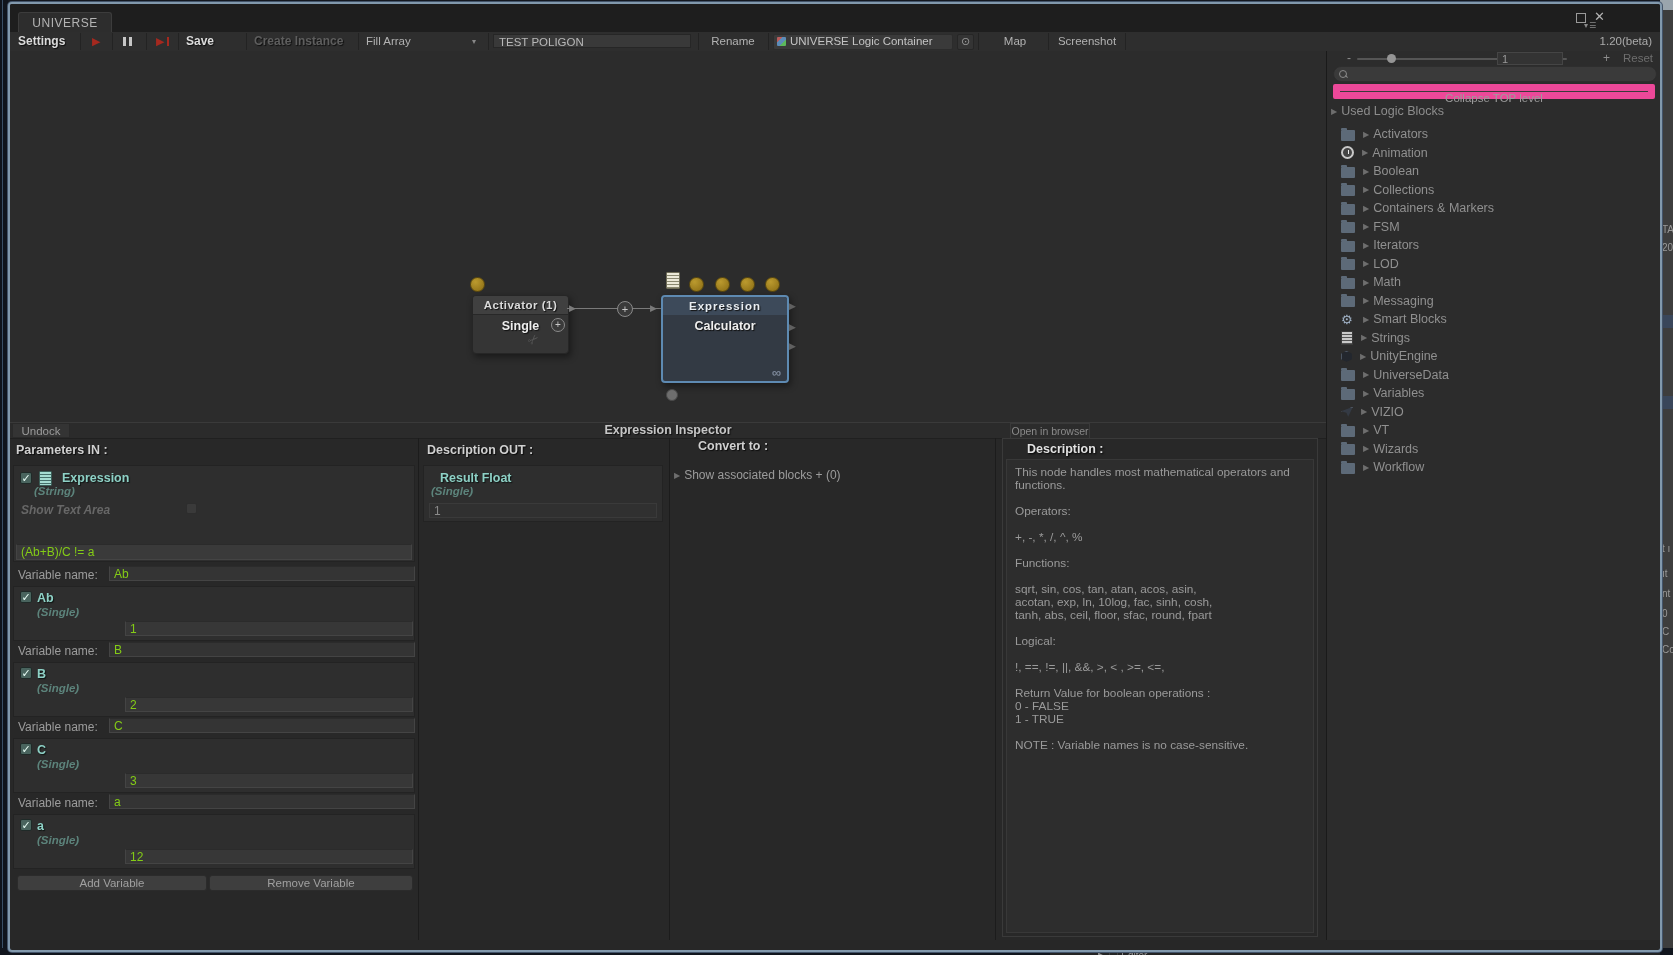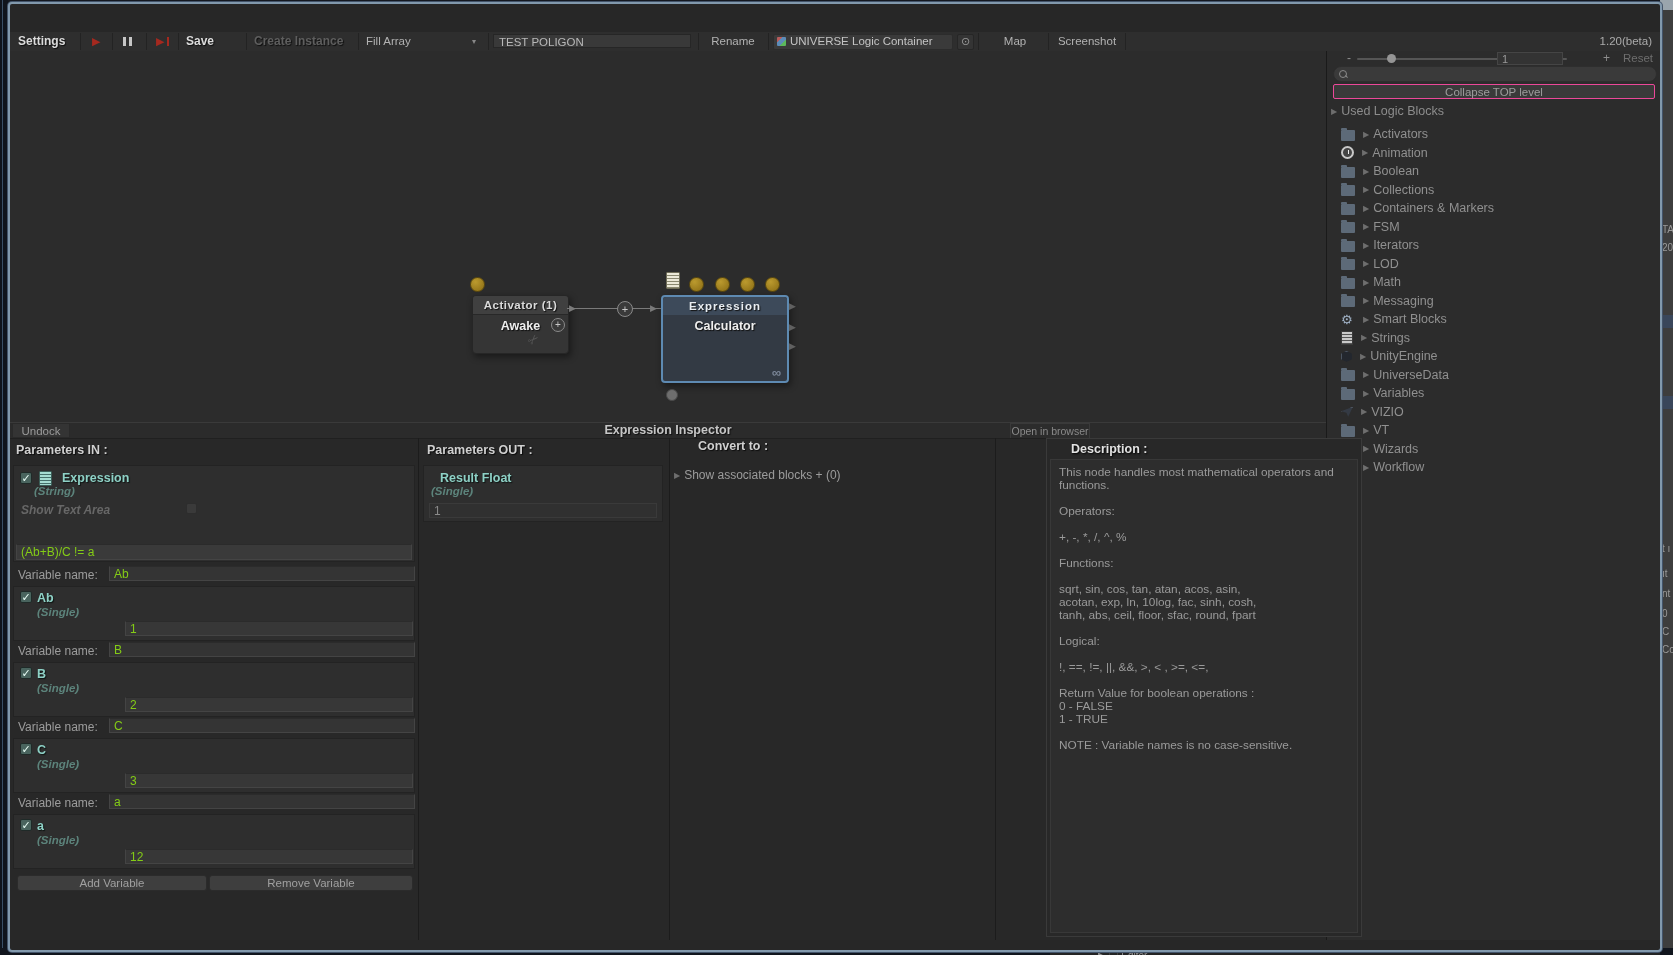--- a/index.html
+++ b/index.html
@@ -71,21 +71,21 @@
   .zoom-minus,.zoom-plus{position:absolute;color:#8d8d8d;font-size:12px;}
   .zoom-track{position:absolute;height:2px;background:#555;border-radius:1px;}
   .zoom-thumb{position:absolute;width:9px;height:9px;border-radius:50%;background:#959595;}
   .zoom-value{position:absolute;background:#333;border:1px solid #454545;color:#9a9a9a;font-size:11px;
               line-height:12px;padding-left:4px;box-sizing:border-box;}
   .reset-btn{position:absolute;color:#6e6e6e;font-size:11.5px;}
   .search{position:absolute;left:6px;top:15px;width:322px;height:14px;background:#3a3a3a;border:1px solid #2e2e2e;
           border-radius:8px;}
   .mag{position:absolute;left:5px;top:3px;width:6px;height:6px;border:1px solid #8a8a8a;border-radius:50%;}
   .mag::after{content:"";position:absolute;left:5px;top:5px;width:3px;height:1px;background:#8a8a8a;transform:rotate(45deg);}
-  .collapse-btn{position:absolute;left:6px;top:33px;width:322px;height:15px;background:#3a3a3a;border:1px solid #ec4899;
+  .collapse-btn{position:absolute;left:6px;top:33px;width:322px;height:15px;background:#3a3a3a;border:7px solid #ec4899;
                 border-radius:2px;color:#9c9c9c;font-size:11.5px;text-align:center;line-height:15px;box-sizing:border-box;}
   .tree-root{position:absolute;left:4px;top:53px;color:#8c8c8c;font-size:12.5px;}
   .caret{color:#6e6e6e;font-size:8px;margin-right:4px;vertical-align:1px;}
   .cat-list{position:absolute;left:0;top:74px;right:0;}
   .cat-row{height:18.5px;display:flex;align-items:center;padding-left:14px;color:#909090;font-size:12.5px;}
   .cat-ico{width:14px;height:11px;margin-right:8px;position:relative;flex:none;}
   .ico-folder{background:#5d6a78;border-radius:1px;margin-top:2px;}
   .ico-folder::before{content:"";position:absolute;left:0;top:-2px;width:6px;height:2px;background:#5d6a78;border-radius:1px 1px 0 0;}
   .ico-clock{border:2px solid #c8c8c8;border-radius:50%;width:9px;height:9px;background:#444;box-sizing:content-box;}
   .ico-clock::before{content:"";position:absolute;left:5px;top:2px;width:1px;height:4px;background:#eee;}
@@ -112,21 +112,21 @@
   .gray-italic{position:absolute;color:#676767;font-weight:bold;font-style:italic;font-size:12px;text-align:center;}
   .tinput{position:absolute;background:#3a3a3a;border:1px solid #444;border-top-color:#2b2b2b;color:#84cc16;
           font-size:12px;font-family:"Liberation Sans","DejaVu Sans",sans-serif;padding:0 4px;box-sizing:border-box;outline:none;}
   .tinput.dim{background:#303030;border-color:#3a3a3a;color:#8a8a8a;}
   .vlabel{position:absolute;color:#9c9c9c;font-size:12px;}
   .btn{position:absolute;background:#3e3e3e;border:1px solid #2b2b2b;border-radius:3px;color:#a0a0a0;
        font-size:11.5px;text-align:center;box-sizing:border-box;}
   .assoc-row{position:absolute;color:#9c9c9c;font-size:12px;}
   .desc-tab{position:absolute;background:#2c2c2c;border:1px solid #3a3a3a;border-bottom:none;color:#8a8a8a;
             font-size:10.5px;text-align:center;box-sizing:border-box;}
-  .desc-box{position:absolute;background:#282828;border:1px solid #3a3a3a;box-sizing:border-box;margin-left:44px;}
+  .desc-box{position:absolute;background:#282828;border:1px solid #3a3a3a;box-sizing:border-box;}
   .desc-inner{position:absolute;left:3px;top:20px;right:3px;bottom:3px;background:#2d2d2d;border:1px solid #383838;
               color:#9a9a9a;font-size:11.8px;line-height:13px;padding:6px 8px;white-space:pre-line;overflow:hidden;}
   .desc-header{position:absolute;left:24px;top:3px;color:#e2e2e2;font-weight:bold;font-size:12.5px;text-shadow:1px 1px 2px #000;}
 </style>
 </head>
 <body>
 
 <div class="abs bg-left">
     <div class="line"></div>
   </div>
@@ -143,20 +143,26 @@
   <div class="frag" style="top:626px;">C</div>
   <div class="frag" style="top:644px;">Co</div>
 </div>
 <div class="abs bg-bottom">
   <div class="folder-row"></div>
   <div class="folder-label">▶ 🗀 <span>Editor</span></div>
 </div>
 
 <div class="abs uwindow">
 
+  <div class="abs tabbar">
+    <div class="abs wtab">UNIVERSE</div>
+    <div class="abs win-restore"></div>
+    <div class="abs win-close">✕</div>
+    <div class="abs win-menu">▾☰</div>
+  </div>
 
   <div class="abs toolbar">
     <div class="tb-label" style="left:8px;">Settings</div>
     <div class="sep" style="left:70px;"></div>
     <div class="play-icon" style="left:82px;">▶</div>
     <div class="sep" style="left:102px;"></div>
     <div class="pause-bar" style="left:113px;"></div>
     <div class="pause-bar" style="left:119px;"></div>
     <div class="sep" style="left:136px;"></div>
     <div class="play-icon" style="left:146px;">▶</div>
@@ -184,21 +190,21 @@
     <div class="tb-btn" style="left:1042px;width:70px;">Screenshot</div>
     <div class="sep" style="left:1115px;"></div>
     <div class="tb-version">1.20(beta)</div>
   </div>
 
   <div class="abs graph">
 
     <div class="ydisc" style="left:460px;top:226px;"></div>
     <div class="gnode n-act" style="left:462px;top:244px;width:95px;height:57px;">
       <div class="hd">Activator (1)</div>
-      <div class="n-body" style="margin-top:4px;">Awake</div>
+      <div class="n-body" style="margin-top:4px;">Single</div>
       <div class="plus-circle" style="left:78px;top:22px;width:12px;height:12px;font-size:10px;line-height:12px;">+</div>
       <div class="scissors" style="left:55px;top:36px;">✂</div>
     </div>
 
     <div class="arrow" style="left:559px;top:253px;">▶</div>
     <div class="wire" style="left:557px;top:257px;width:94px;"></div>
     <div class="plus-circle" style="left:607px;top:250px;width:14px;height:14px;font-size:11px;line-height:14px;">+</div>
     <div class="arrow" style="left:640px;top:253px;">▶</div>
 
     <div class="doc-ico page-yellow" style="left:656px;top:221px;"></div>
@@ -383,21 +389,21 @@
     <div class="pbox" style="left:3px;top:391px;width:402px;height:55px;">
       <div class="cb checked" style="left:6px;top:4px;"></div>
       <div class="teal-name" style="left:23px;top:4px;">a</div>
       <div class="teal-type" style="left:23px;top:19px;">(Single)</div>
       <input class="tinput" style="left: 111px; top: 34px; width: 288px; height: 15px; background: rgb(55, 55, 55);" value="12">
     </div>
 
     <div class="btn" style="left:7px;top:452px;width:190px;height:16px;line-height:15px;">Add Variable</div>
     <div class="btn" style="left:199px;top:452px;width:204px;height:16px;line-height:15px;">Remove Variable</div>
 
-    <div class="sec-header" style="left:417px;top:20px;">Parameters OUT :</div>
+    <div class="sec-header" style="left:417px;top:20px;">Description OUT :</div>
     <div class="pbox" style="left:413px;top:42px;width:240px;height:57px;">
       <div class="teal-name" style="left:16px;top:5px;">Result Float</div>
       <div class="teal-type" style="left:7px;top:19px;">(Single)</div>
       <input class="tinput dim" style="left: 5px; top: 37px; width: 228px; height: 15px;" value="1">
     </div>
 
     <div class="sec-header" style="left:688px;top:16px;">Convert to :</div>
     <div class="assoc-row" style="left:664px;top:45px;"><span class="caret">▶</span><span>Show associated blocks + (0)</span></div>
 
     <div class="desc-tab" style="left:1000px;top:0px;width:80px;height:15px;line-height:14px;">Open in browser</div>

